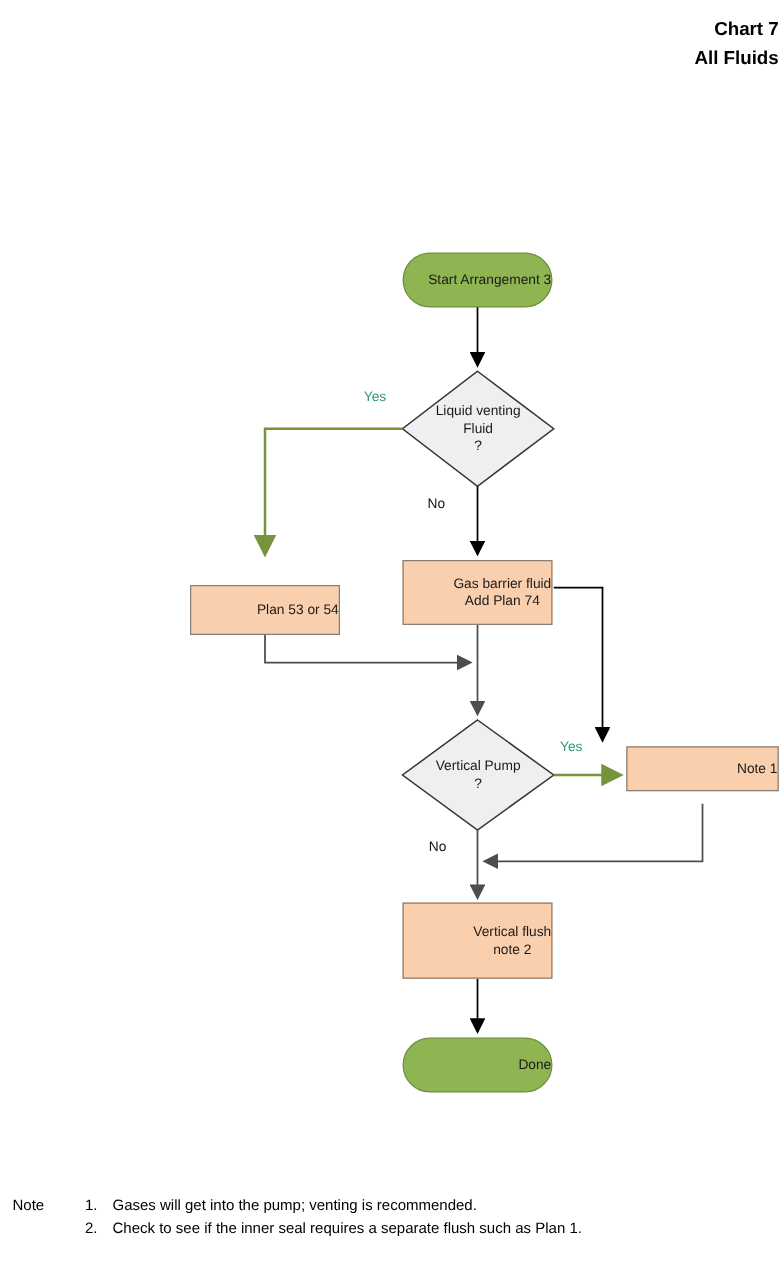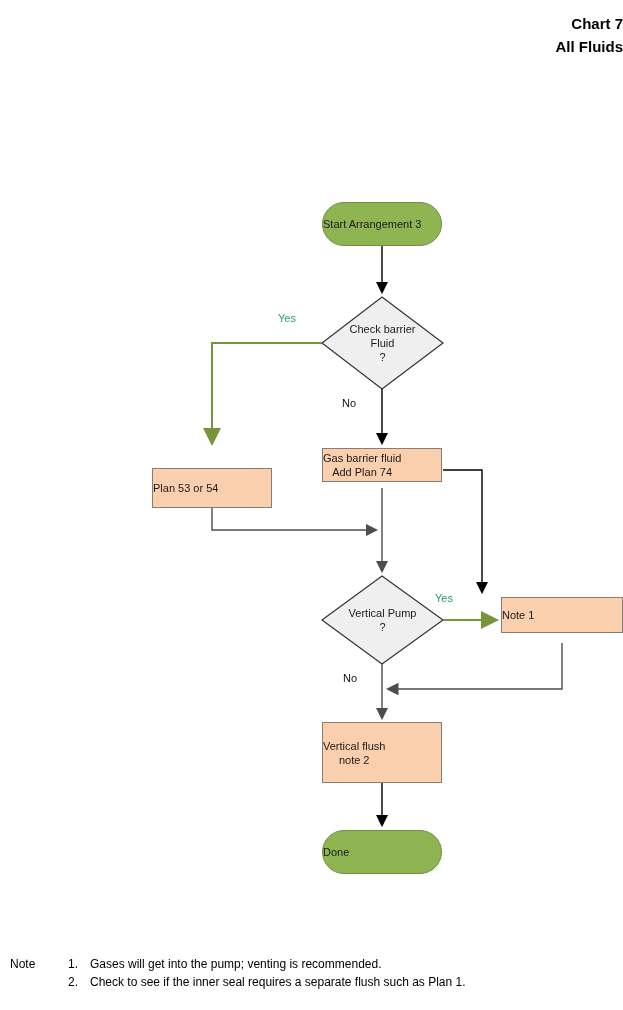--- a/index.html
+++ b/index.html
@@ -8,30 +8,30 @@
     font-family:"Liberation Sans","DejaVu Sans",sans-serif;
     color:#000;
   }
   #title{
     position:absolute;left:0;top:12px;width:623px;text-align:right;
     font-size:15px;font-weight:bold;line-height:23px;
   }
   #title div{white-space:nowrap;}
   #canvas{position:absolute;left:0;top:0;width:623px;height:1010px;}
   .node{position:absolute;box-sizing:border-box;display:flex;
-        align-items:center;justify-content:flex-start;text-align:center;
+        align-items:center;justify-content:flex-end;text-align:center;
         font-size:11px;line-height:14px;color:#1a1a1a;}
   .terminal{background:#8fb552;border:1px solid #6f8f3f;border-radius:22px;}
   .process{background:#f9cfae;border:1px solid #8a7d73;}
   .decision-wrap{position:absolute;}
   .decision-label{position:absolute;left:0;top:0;width:100%;height:100%;
         display:flex;align-items:center;justify-content:center;text-align:center;
         font-size:11px;line-height:14px;color:#1a1a1a;}
   .edge-label{position:absolute;font-size:11px;line-height:13px;}
-  .yes-label{color:#2f9a73;}
+  .yes-label{color:#2f9a73;margin-left:13px;}
   .no-label{color:#111;}
   #notes{position:absolute;left:0;top:955px;width:623px;font-size:12px;line-height:18px;}
   #notes .note-word{position:absolute;left:10px;top:0;}
   #notes ol{margin:0;padding:0;list-style:none;position:absolute;left:68px;top:0;}
   #notes li{position:relative;padding-left:22px;white-space:nowrap;}
   #notes li .num{position:absolute;left:0;top:0;}
 </style>
 </head>
 <body>
 
@@ -78,36 +78,36 @@
   <path d="M382,783 L382,825" stroke="#000000" stroke-width="1.4" fill="none" marker-end="url(#ahBlack)"></path>
 </svg>
 
 <div class="node terminal" style="left:322px;top:202px;width:120px;height:44px;">
   <span>Start Arrangement 3</span>
 </div>
 
 <div class="decision-wrap" style="left:322px;top:297px;width:121px;height:92px;">
   <div class="decision-label">
     <div>
-      <div>Check barrier</div>
+      <div>Liquid venting</div>
       <div>Fluid</div>
       <div>?</div>
     </div>
   </div>
 </div>
 
 <div class="edge-label yes-label" style="left:278px;top:312px;">Yes</div>
 
 <div class="edge-label no-label" style="left:342px;top:397px;">No</div>
 
 <div class="node process" style="left:152px;top:468px;width:120px;height:40px;">
   <span>Plan 53 or 54</span>
 </div>
 
-<div class="node process" style="left:322px;top:448px;width:120px;height:34px;">
+<div class="node process" style="left:322px;top:448px;width:120px;height:52px;">
   <div>
     <div>Gas barrier fluid</div>
     <div>Add Plan 74</div>
   </div>
 </div>
 
 <div class="decision-wrap" style="left:322px;top:576px;width:121px;height:88px;">
   <div class="decision-label">
     <div>
       <div>Vertical Pump</div>

